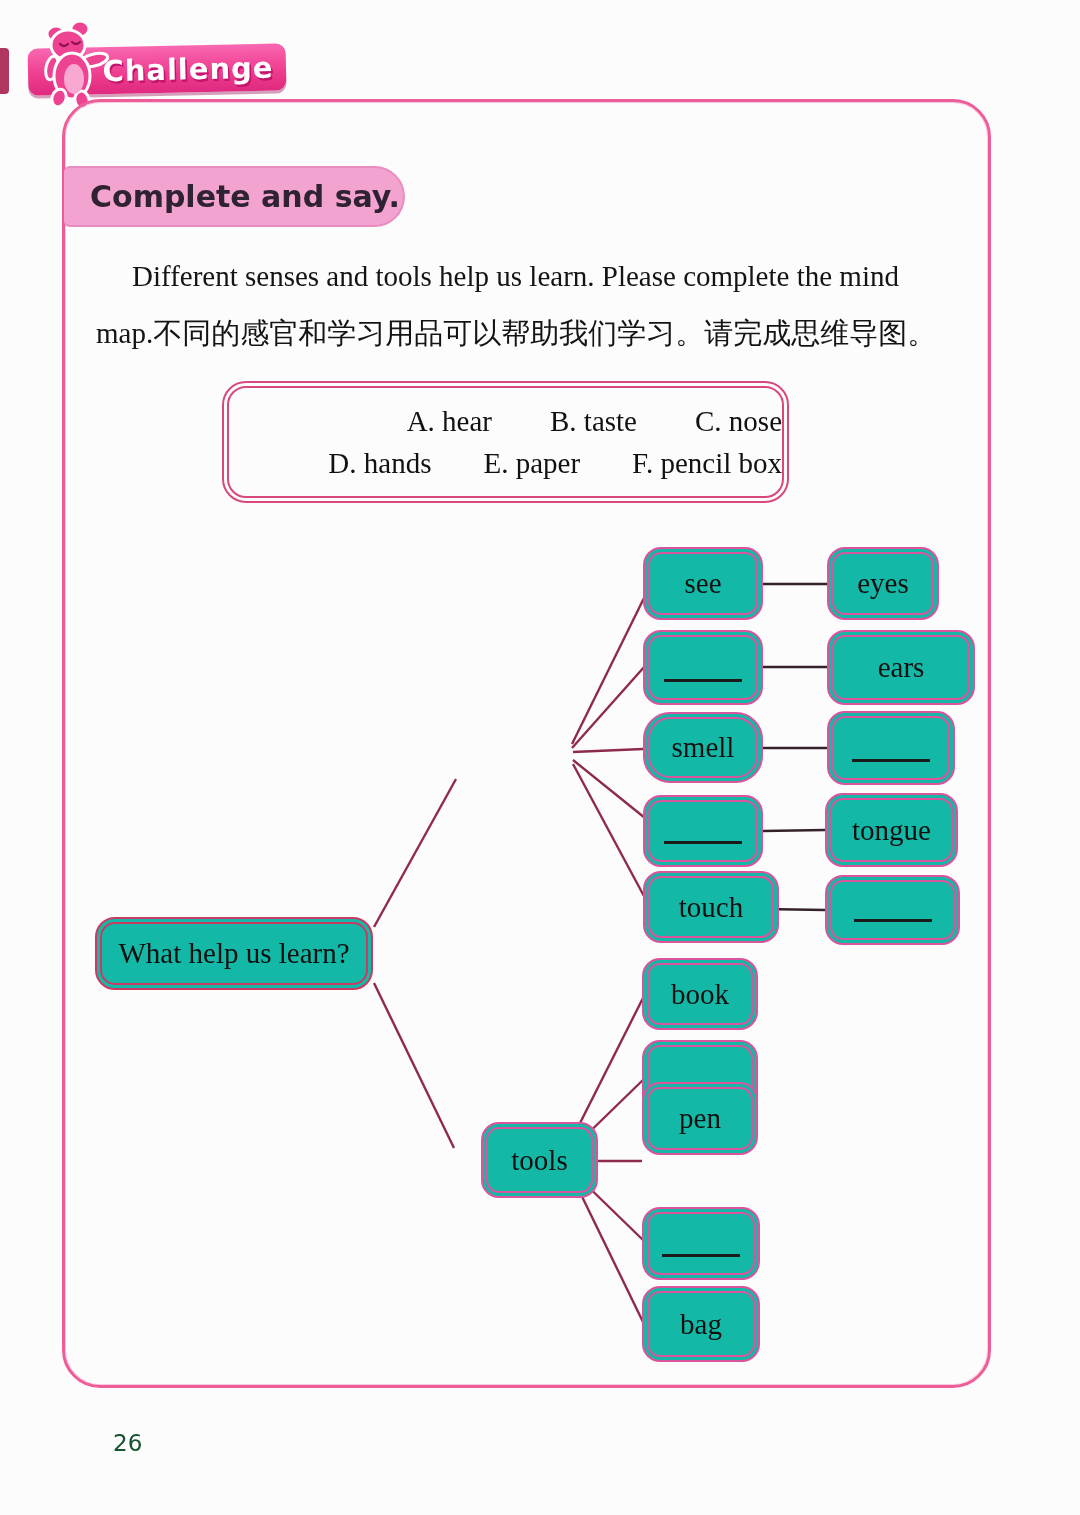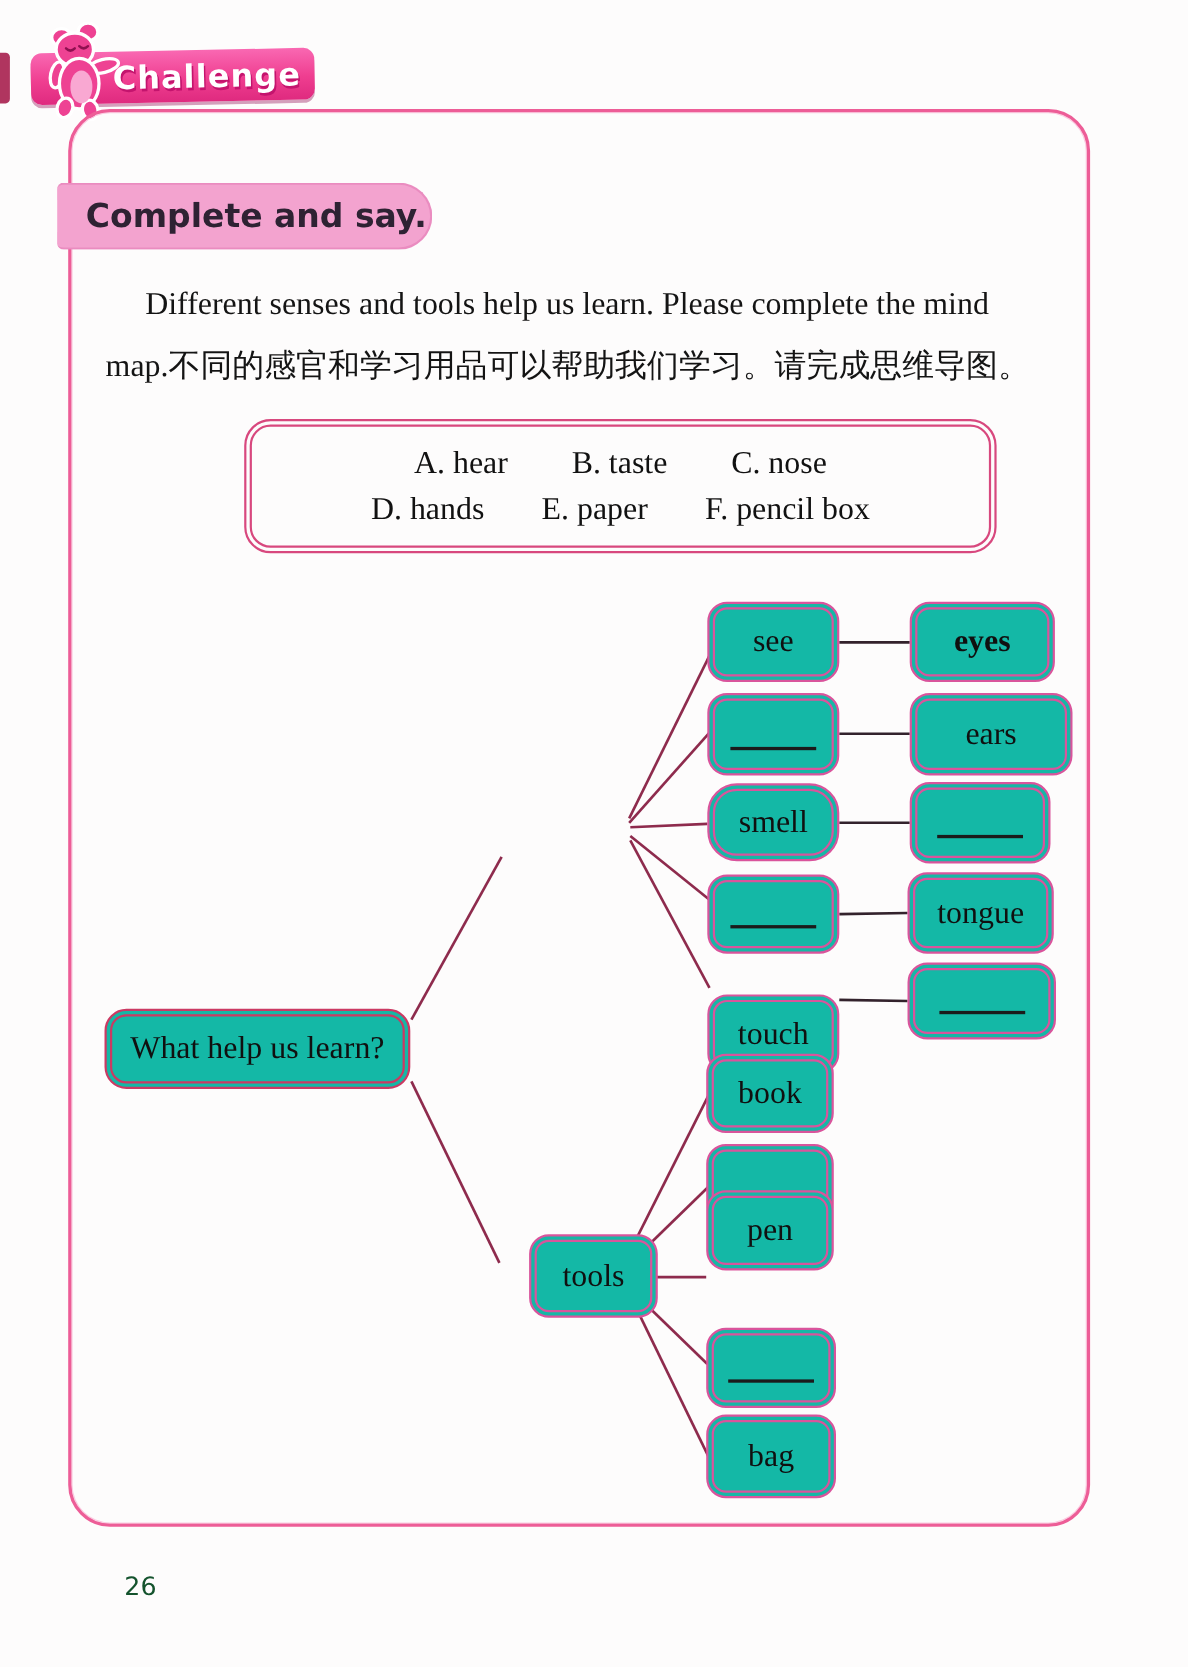--- a/index.html
+++ b/index.html
@@ -21,57 +21,57 @@
   .badge-label { color:#fff; font-family:"DejaVu Sans", sans-serif; font-weight:700;
     font-size:29px; letter-spacing:1px; text-shadow:1.5px 2.5px 0 #c4146e; }
   .mascot { position:absolute; left:32px; top:18px; width:86px; height:92px; }
 
   
   .outer-box { position:absolute; left:62px; top:99px; width:929px; height:1289px;
     border:3px solid #ed5d97; border-radius:38px;
     box-shadow:inset 0 0 0 1px #fbc9e0; }
 
   
-  .header-bar { position:absolute; left:52px; top:166px; width:341px; height:61px;
+  .header-bar { position:absolute; left:64px; top:166px; width:341px; height:61px;
     background:#f3a3cf; border:2px solid #ea8cc0; border-left:none;
     border-radius:6px 31px 31px 6px; display:flex; align-items:center; }
   .header-title { font-family:"DejaVu Sans", sans-serif; font-weight:600;
     font-size:30px; color:#2e2233; padding-left:26px; }
 
   
   .instructions { position:absolute; left:96px; top:248px; width:872px;
     font-size:29px; color:#141414; line-height:57px; }
   .instructions .l1 { text-indent:36px; }
 
   
-  .word-bank { position:absolute; left:222px; top:381px; width:684px; height:122px;
+  .word-bank { position:absolute; left:222px; top:381px; width:567px; height:122px;
     border:7px double #d8487e; border-radius:24px;
-    display:flex; flex-direction:column; justify-content:center; align-items:center;
+    display:flex; flex-direction:column; justify-content:center; align-items:flex-end;
     gap:9px; font-size:29px; color:#111; }
   .wb-row1 { display:flex; gap:58px; }
   .wb-row2 { display:flex; gap:52px; }
 
   
   .node { position:absolute; background:#14b8a6; border:7px double #d9549c;
     border-radius:18px; display:flex; align-items:center; justify-content:center;
     font-size:29px; color:#101010; }
   .node.blank::after { content:""; position:absolute; left:50%; bottom:16px;
     transform:translateX(-50%); width:78px; border-top:3px solid #1b1b1b; }
 
   .n-root   { left:95px;  top:917px;  width:278px; height:73px; border-color:#cb3a63; border-radius:20px; }
   .n-senses { left:455px; top:712px;  width:117px; height:75px; }
   .n-tools  { left:453px; top:1122px; width:117px; height:76px;margin-left:28px; }
 
   .n-see    { left:643px; top:547px;  width:120px; height:73px; }
   .n-b-hear { left:643px; top:630px;  width:120px; height:75px; }
   .n-smell  { left:643px; top:712px;  width:120px; height:71px;border-radius:27px; }
   .n-b-taste{ left:643px; top:795px;  width:120px; height:72px; }
-  .n-touch  { left:643px; top:904px;  width:120px; height:72px; }
-
-  .n-eyes   { left:827px; top:547px;  width:132px; height:73px;font-weight:bold; }
+  .n-touch  { left:643px; top:871px;  width:136px; height:72px; }
+
+  .n-eyes   { left:827px; top:547px;  width:112px; height:73px; }
   .n-ears   { left:827px; top:630px;  width:148px; height:75px; }
   .n-b-nose { left:827px; top:711px;  width:128px; height:74px; }
   .n-tongue { left:825px; top:793px;  width:133px; height:74px; }
   .n-b-hands{ left:825px; top:875px;  width:135px; height:70px; }
 
   .n-book   { left:642px; top:958px;  width:116px; height:72px; }
   .n-b-t1   { left:642px; top:1040px; width:116px; height:73px; }
   .n-pen    { left:642px; top:1082px; width:116px; height:73px; }
   .n-b-t2   { left:642px; top:1207px; width:118px; height:73px; }
   .n-bag    { left:642px; top:1286px; width:118px; height:76px; }

